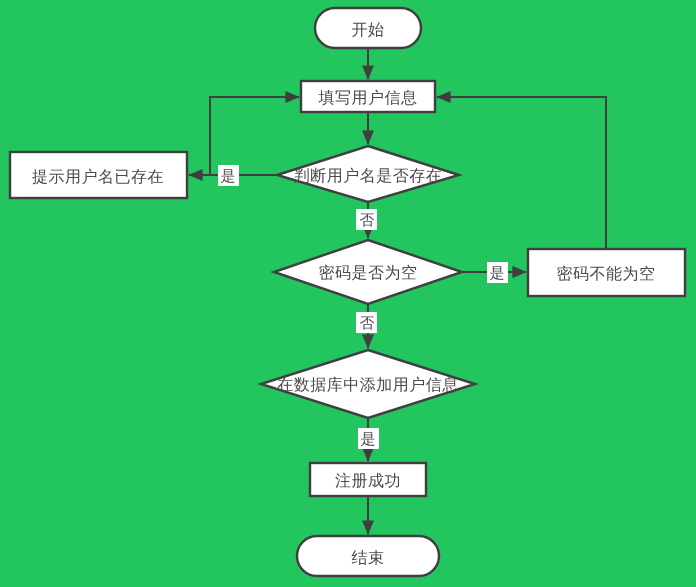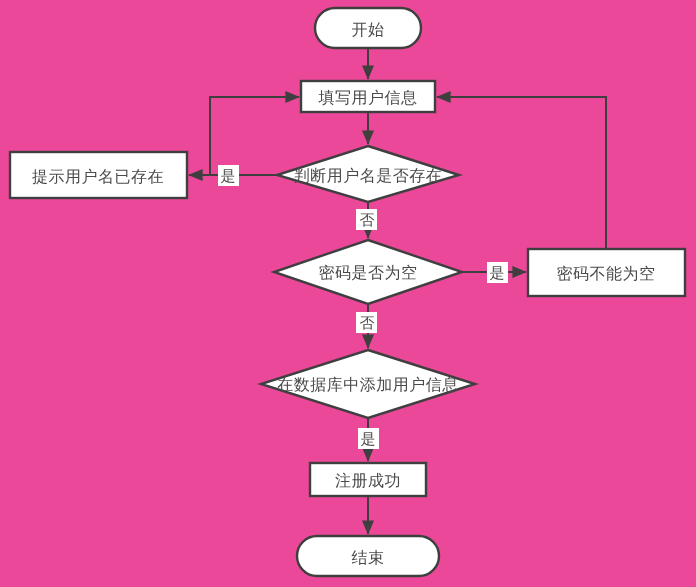--- a/index.html
+++ b/index.html
@@ -1,20 +1,20 @@
 <!DOCTYPE html>
 <html><head>
 <meta charset="utf-8">
 <style>
   html, body { margin: 0; padding: 0; background: #ffffff; }
   .page {
     position: relative;
     width: 696px;
     height: 587px;
-    background: #ec4899;
+    background: #22c55e;
     font-family: "Liberation Serif", "DejaVu Serif", serif;
     overflow: hidden;
   }
   svg { display: block; }
   .node-shape {
     fill: #ffffff;
     stroke: #3f3f3f;
     stroke-width: 2.4;
   }
   .edge {

